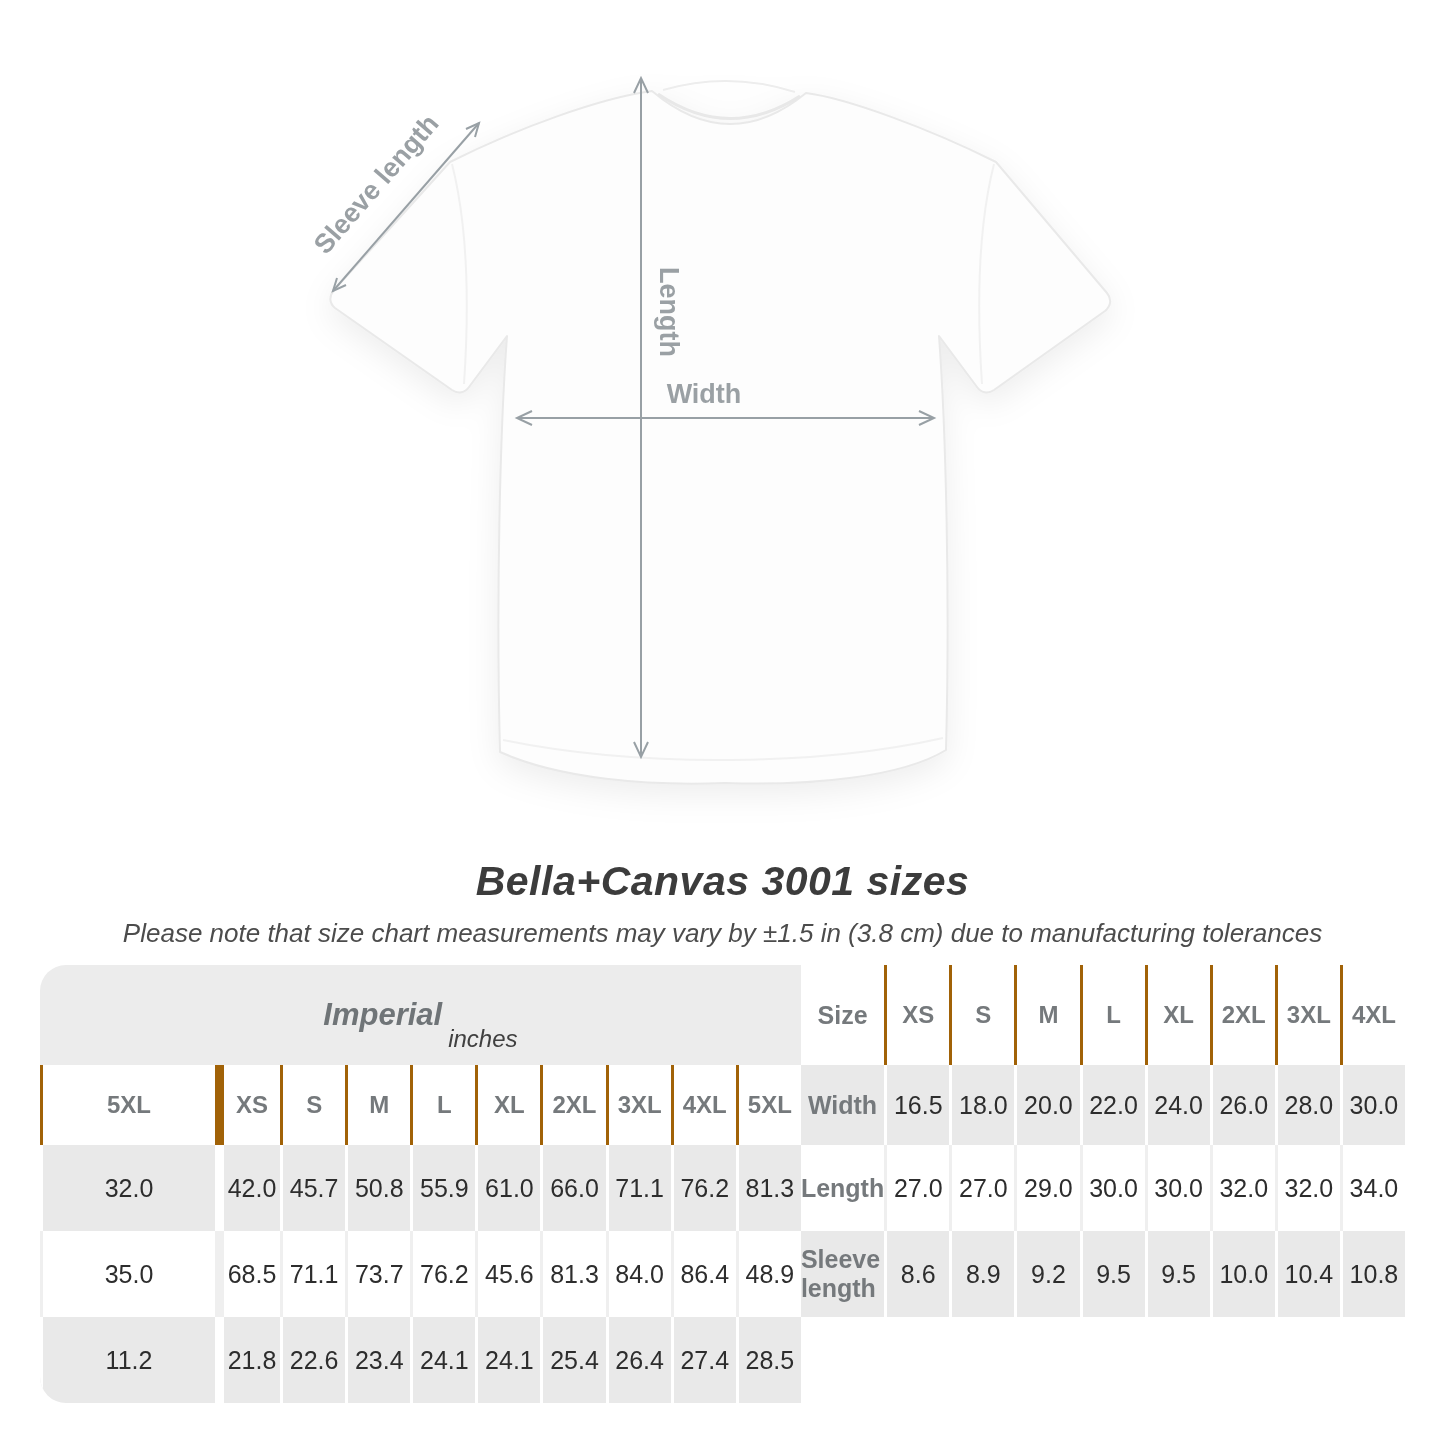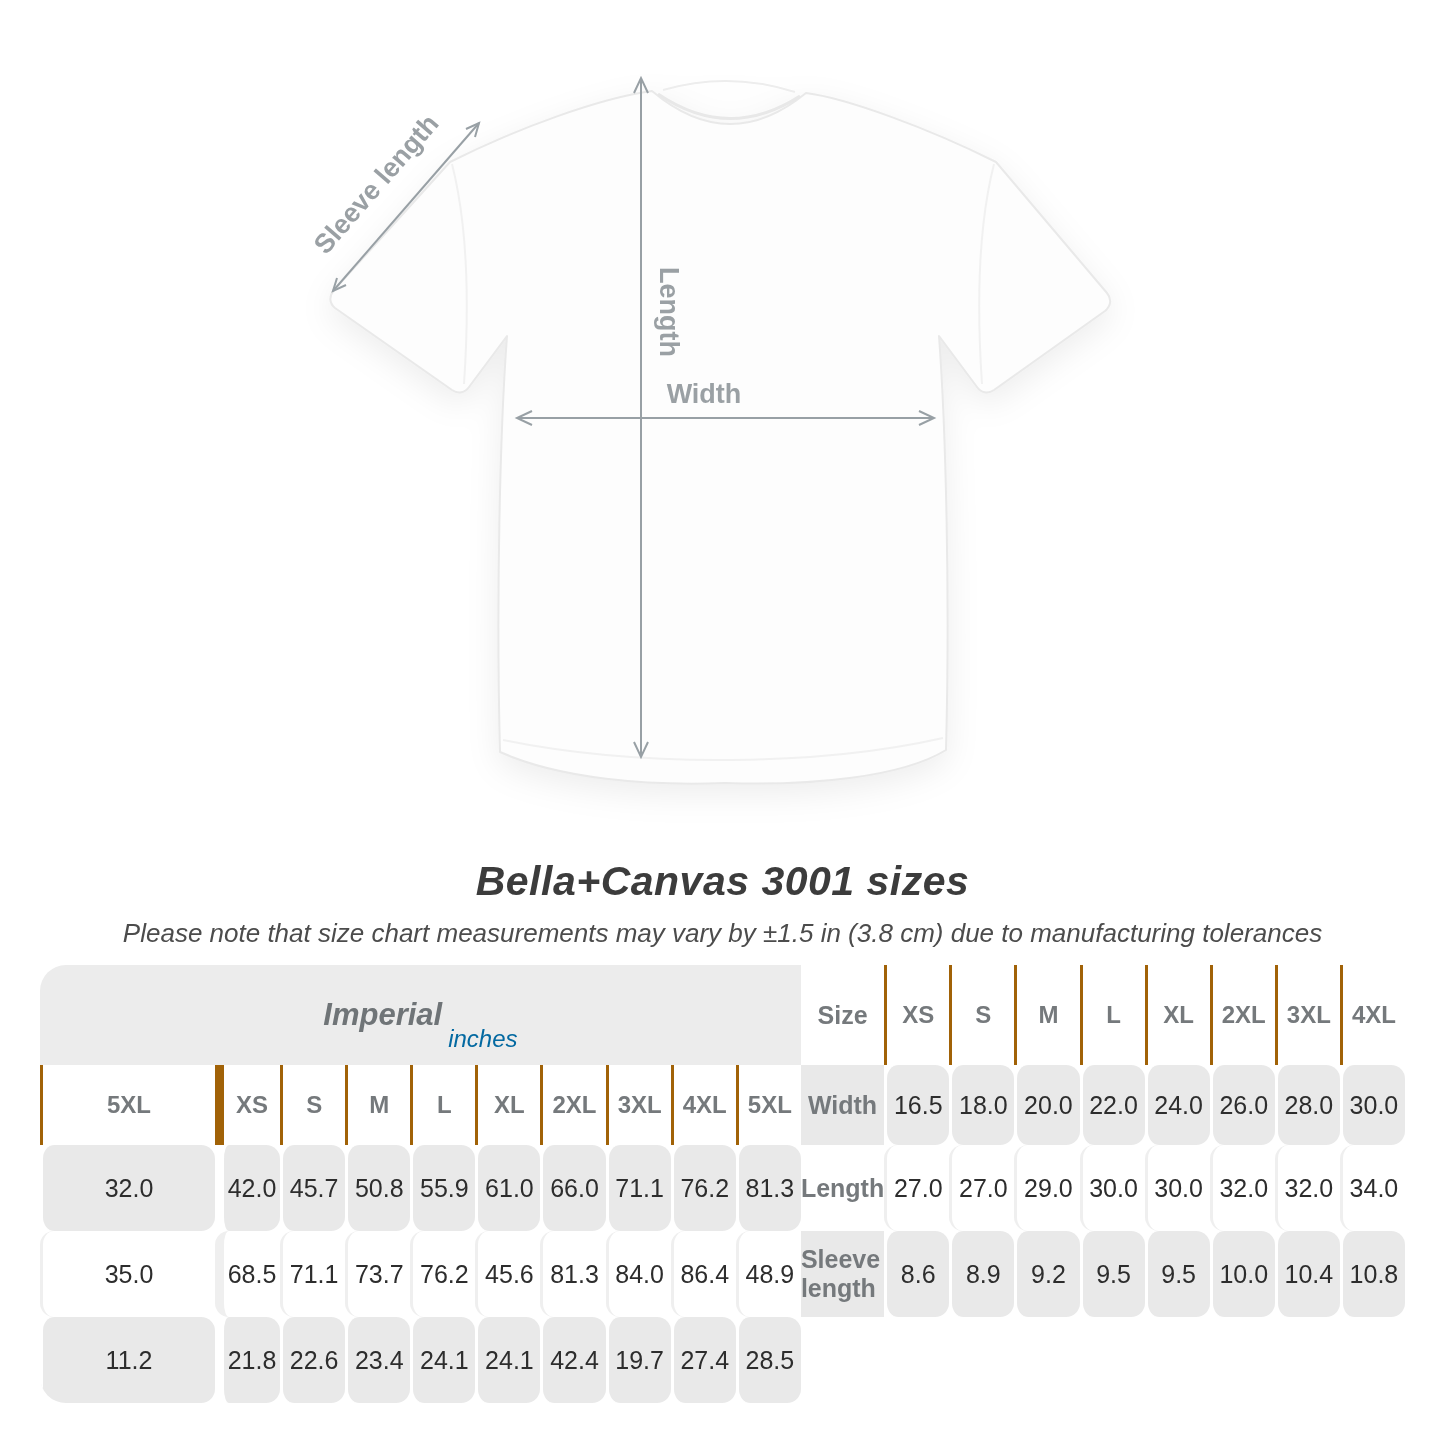--- a/index.html
+++ b/index.html
@@ -28,31 +28,31 @@
     border-radius: 26px; overflow: hidden; background: #ffffff;
   }
   .group-cell {
     background: #ececec;
     display: flex; flex-direction: row; align-items: center; justify-content: center;
     gap: 6px;
   }
   .group-imperial { grid-column: 1 / 11; grid-row: 1; }
   .group-metric   { grid-column: 11 / 20; grid-row: 1; }
   .group-label { font-size: 31px; font-weight: bold; font-style: italic; color: #6f7477; }
-  .group-sublabel { font-size: 24px; font-style: italic; color: #0369a1; margin-top: 47px; }
+  .group-sublabel { font-size: 24px; font-style: italic; color: #404040; margin-top: 47px; }
 
   .cell {
     display: flex; align-items: center; justify-content: center;
     background: #ffffff;
   }
   .cell.head { font-size: 24px; font-weight: bold; color: #75797c; border-left: 3px solid #a16207; }
   .cell.head.label-col { border-left: none; font-size: 25px; }
   .cell.head.metric-start { border-left-width: 9px; }
 
-  .cell.val { font-size: 25px; color: #2d2d2d; border-left: 3px solid #efefef; border-radius: 14px; }
+  .cell.val { font-size: 25px; color: #2d2d2d; border-left: 3px solid #efefef; }
   .cell.rowlabel { font-size: 25px; font-weight: bold; color: #75797c; border-left: none; }
   .cell.val.metric-start { border-left-width: 9px; }
   .cell.shaded { background: #e9e9e9; }
   .cell.val.shaded { border-left-color: #ffffff; }
 </style>
 </head>
 <body>
 
 <div class="diagram">
   <svg width="1445" height="830" viewBox="0 0 1445 830">
@@ -184,17 +184,17 @@
     <div class="cell val shaded">9.5</div>
     <div class="cell val shaded">10.0</div>
     <div class="cell val shaded">10.4</div>
     <div class="cell val shaded">10.8</div>
     <div class="cell val shaded">11.2</div>
     <div class="cell val shaded metric-start">21.8</div>
     <div class="cell val shaded">22.6</div>
     <div class="cell val shaded">23.4</div>
     <div class="cell val shaded">24.1</div>
     <div class="cell val shaded">24.1</div>
-    <div class="cell val shaded">42.4</div>
-    <div class="cell val shaded">19.7</div>
+    <div class="cell val shaded">25.4</div>
+    <div class="cell val shaded">26.4</div>
     <div class="cell val shaded">27.4</div>
     <div class="cell val shaded">28.5</div>
   </div>
 
 </body></html>

